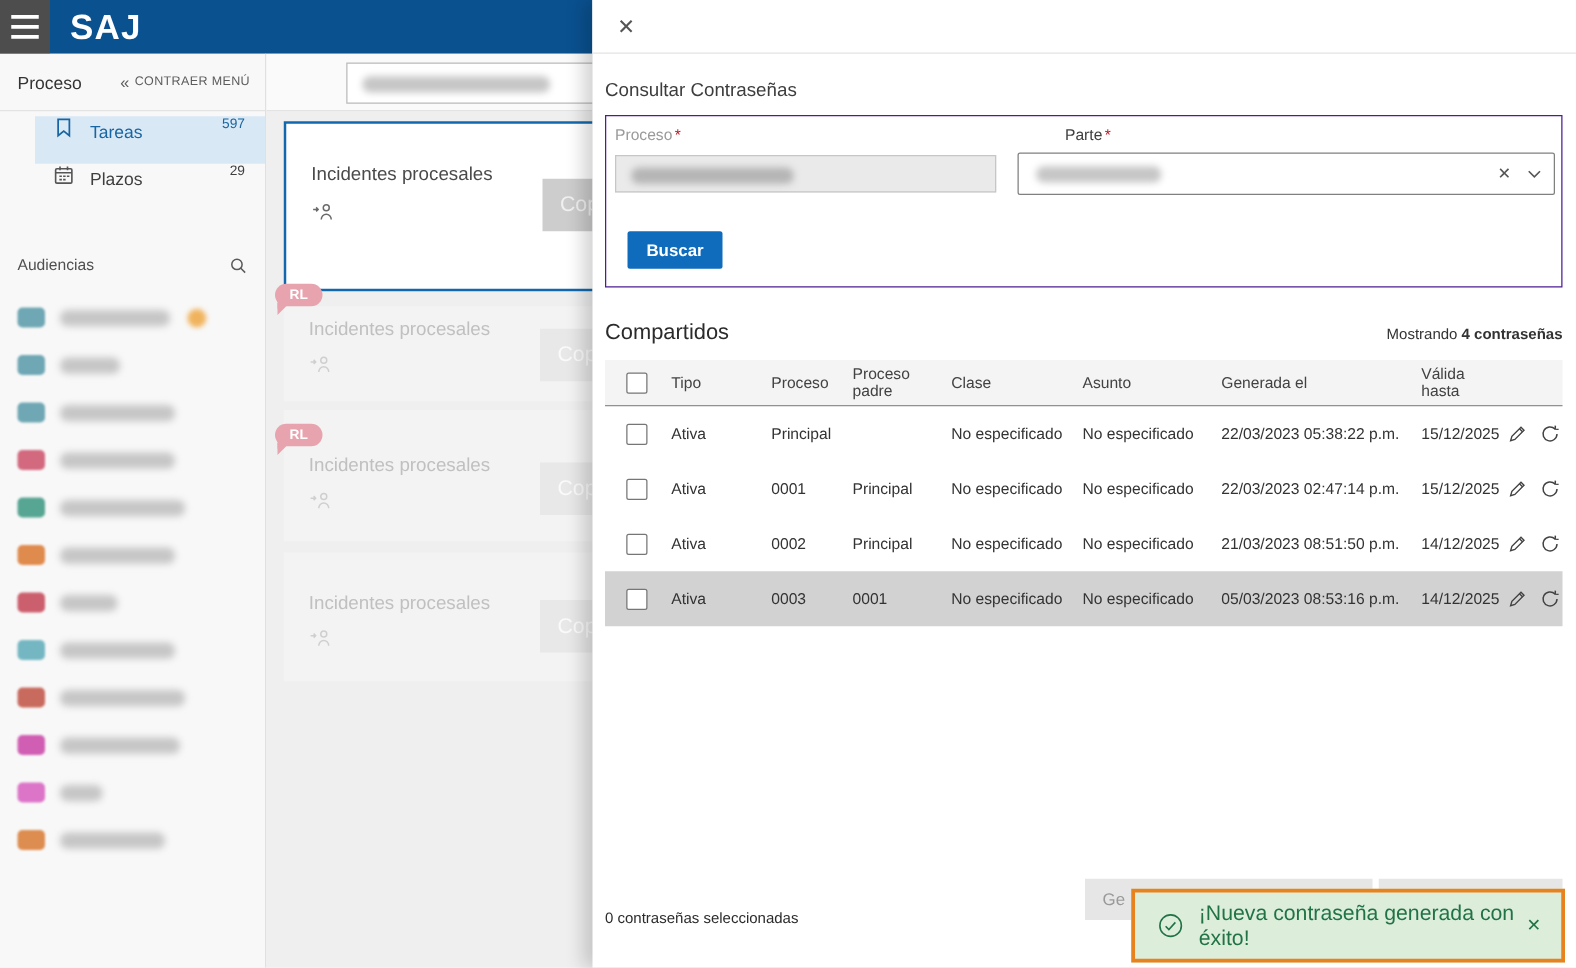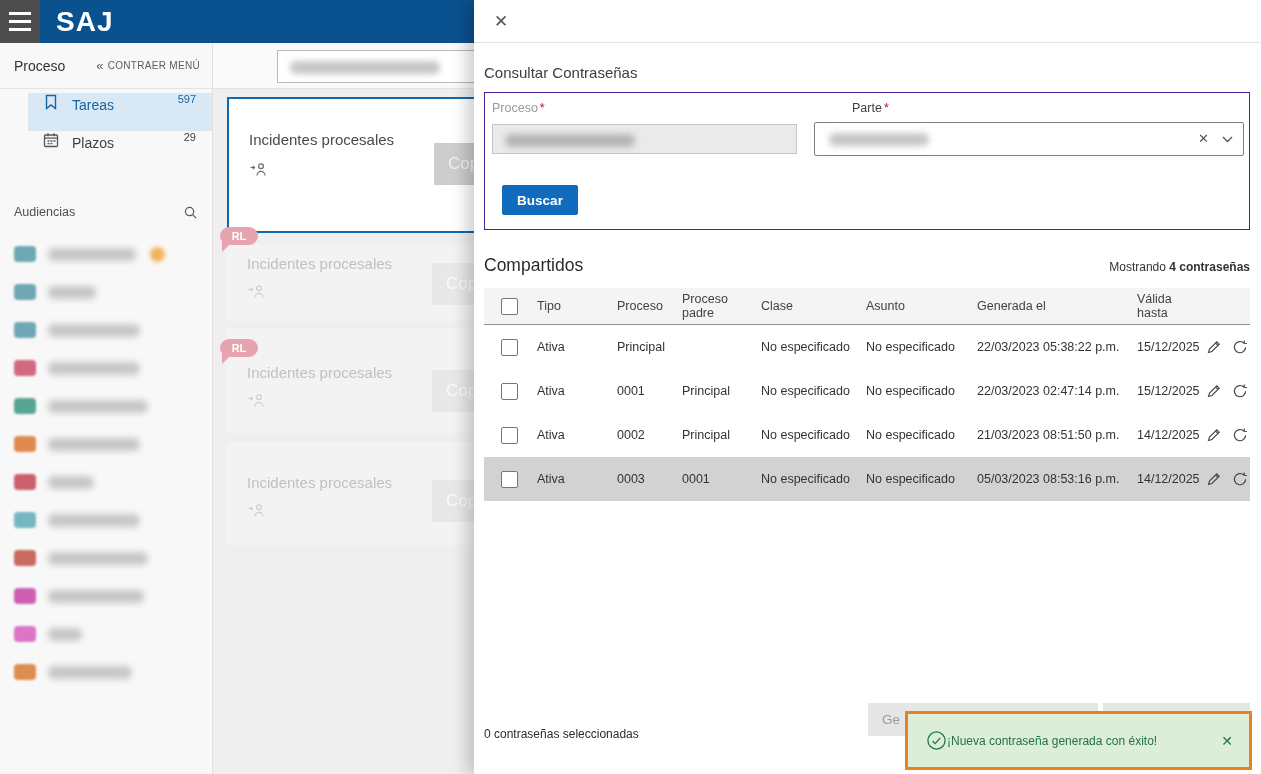--- a/index.html
+++ b/index.html
@@ -80,21 +80,21 @@
   .icon-btn { width:22px; height:22px; display:flex; align-items:center; justify-content:center; cursor:pointer; }
   .icon-btn svg { stroke:#424242; }
 
   .sel-count { position:absolute; left:10px; top:727px; font-size:12px; color:#2b2b2b; }
   .btn-disabled { position:absolute; top:703px; height:33px; background:#e6e6e6; color:#999; font-size:13.5px; line-height:33px; padding-left:14px; overflow:hidden; white-space:nowrap; }
   .btn-gen { left:394px; width:230px; }
   .btn-sec { left:629px; width:147px; }
 
   .toast { position:absolute; left:431px; top:711px; width:347px; height:59px; background:#dcedda; border:3px solid #e8821e; display:flex; align-items:center; z-index:5; }
   .toast svg { margin-left:18px; stroke:#217346; flex:0 0 auto; }
-  .toast .msg { font-size:12px; color:#217346; flex:1; }
+  .toast .msg { margin-left:12px; font-size:17px; color:#217346; flex:1; }
   .toast .tclose { margin-right:16px; font-size:14px; color:#217346; cursor:pointer; }
 </style>
 </head>
 <body>
 
 <div class="topbar">
   <div class="hamburger">
       <span></span>
       <span></span>
       <span></span>

